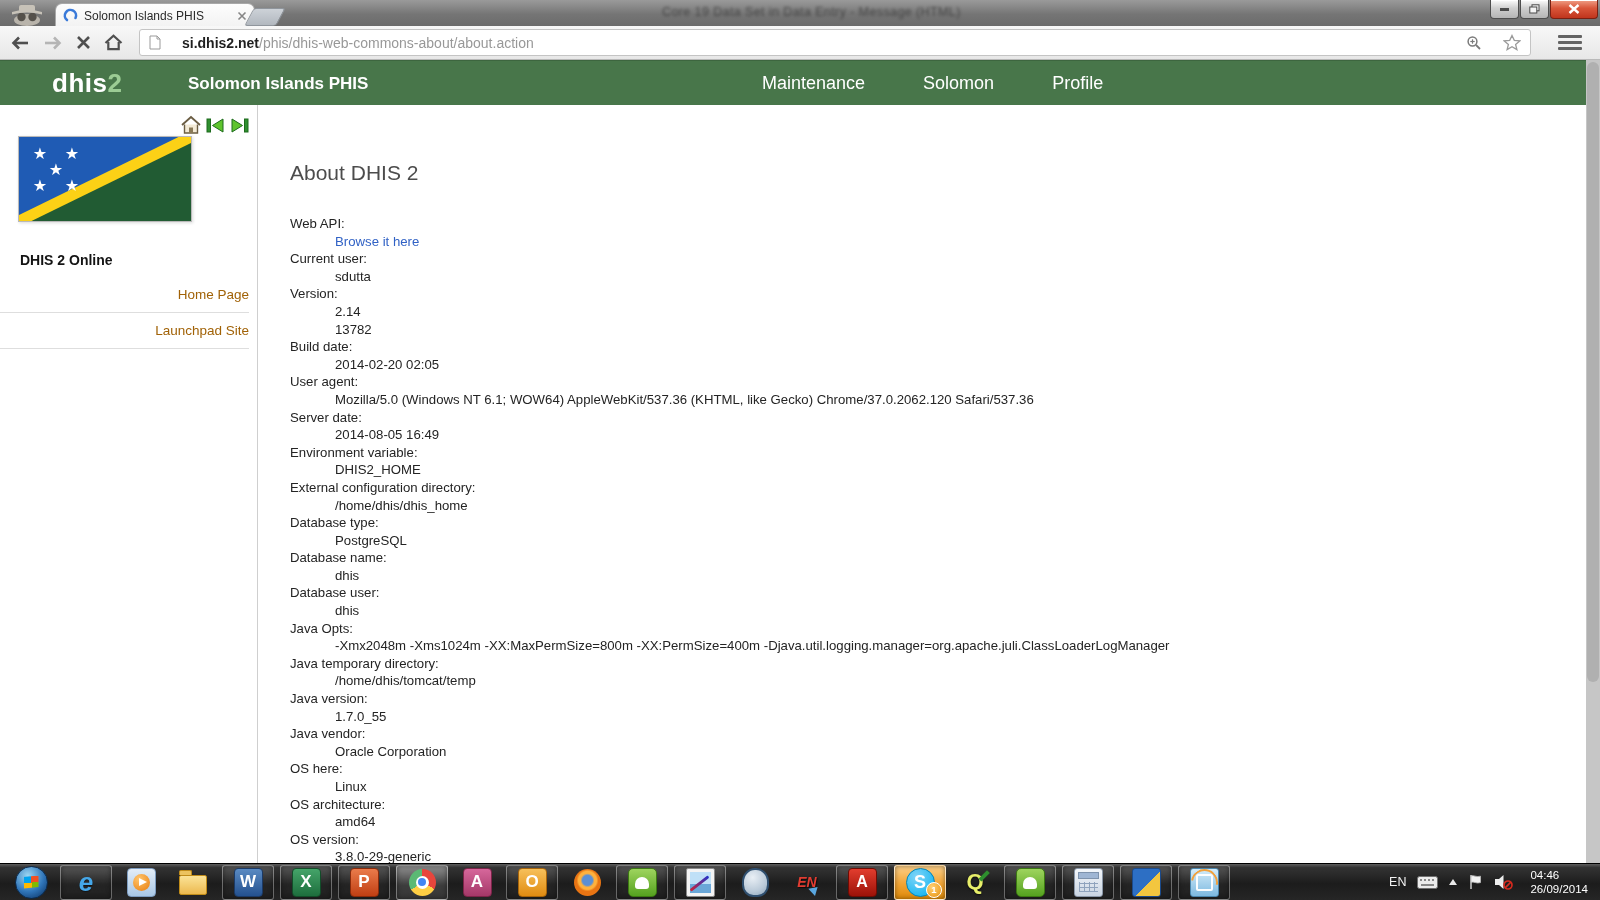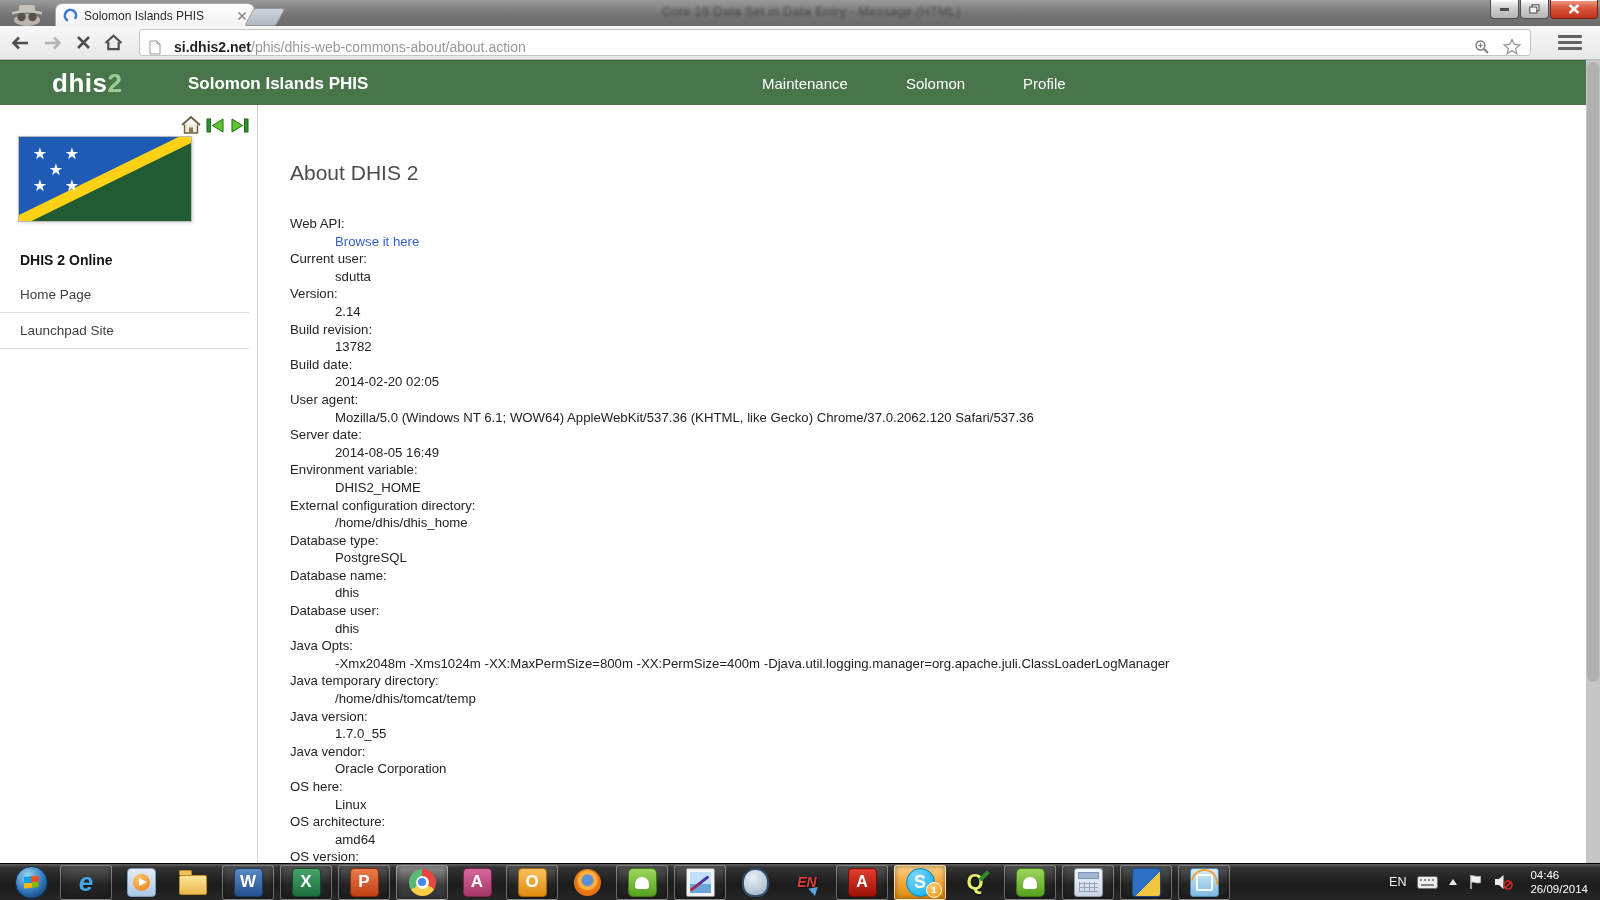--- a/index.html
+++ b/index.html
@@ -27,43 +27,43 @@
   .tab-close{display:flex;align-items:center;cursor:pointer;}
   .newtab{position:absolute;left:249px;top:8px;width:30px;height:16px;background:linear-gradient(#cdd2d8,#b2b8bf);
     transform:skewX(-28deg);border-radius:3px;border:1px solid #8f959c;cursor:pointer;}
 
   
   .toolbar{position:absolute;left:0;top:26px;width:1600px;height:34px;
     background:linear-gradient(#f8f8f8,#e7e7e7);border-bottom:1px solid #b9b9b9;
     display:flex;align-items:center;padding:0 0 0 10px;box-sizing:border-box;gap:13px;}
   .tool-ic{display:flex;align-items:center;justify-content:center;cursor:pointer;}
   .urlbox{flex:1;height:25px;margin-left:3px;margin-right:14px;background:#fff;border:1px solid #c4c4c4;
-    border-radius:3px;display:flex;align-items:flex-end;padding:0 9px;gap:13px;cursor:text;}
+    border-radius:3px;display:flex;align-items:center;padding:0 9px;gap:21px;cursor:text;}
   .url-text{font-size:14px;white-space:nowrap;overflow:hidden;flex:1;}
   .url-host{color:#1f1f1f;}
   .url-path{color:#989898;}
   .menu-btn{width:24px;display:flex;flex-direction:column;gap:3px;margin-right:18px;cursor:pointer;}
   .menu-btn span{display:block;height:3px;background:#636363;border-radius:1px;}
 
   
   .dhis-header{position:absolute;left:0;top:60px;width:1586px;height:45px;background:#48764a;border-top:1px solid #3d663f;box-sizing:border-box;}
   .logo{position:absolute;left:52px;top:0;height:45px;line-height:44px;font-size:26px;font-weight:bold;color:#fff;letter-spacing:.5px;}
   .logo b{color:#9ccc94;font-weight:bold;}
   .site-title{position:absolute;left:188px;top:0;height:45px;line-height:45px;font-size:17px;font-weight:bold;color:#fff;}
   .top-nav{position:absolute;left:762px;top:0;height:45px;display:flex;align-items:center;gap:58px;}
-  .nav-item{font-size:15px;color:#fff;cursor:pointer;white-space:nowrap;}
+  .nav-item{font-size:18px;color:#fff;cursor:pointer;white-space:nowrap;}
 
   
   .sidebar{position:absolute;left:0;top:105px;width:258px;height:758px;background:#fff;border-right:1px solid #cfcfcf;box-sizing:border-box;}
   .side-nav-icons{position:absolute;top:10px;right:7px;display:flex;gap:3px;align-items:center;}
   .side-nav-icons > span{cursor:pointer;display:flex;}
   .flag{position:absolute;left:18px;top:31px;width:172px;height:84px;border:1px solid #b9b9b9;box-shadow:1px 1px 3px rgba(0,0,0,.15);}
   .side-title{position:absolute;left:20px;top:147px;font-size:14px;font-weight:bold;color:#141414;}
   .side-links{position:absolute;left:0;right:8px;top:172px;}
-  .side-link{padding:10px 0 10px 20px;font-size:13.5px;color:#404040;border-bottom:1px solid #dedede;cursor:pointer;}
+  .side-link{padding:10px 0 10px 20px;font-size:13.5px;color:#a16207;border-bottom:1px solid #dedede;cursor:pointer;text-align:right;}
 
   
   .content{position:absolute;left:259px;top:105px;width:1326px;height:758px;background:#fff;
     padding:21px 0 0 31px;box-sizing:border-box;overflow:hidden;margin-top:35px;}
   .page-heading{font-size:21px;font-weight:normal;color:#4c4c4c;margin:0 0 30px 0;}
   .kv-label{font-size:13.2px;color:#242424;line-height:17.6px;white-space:nowrap;}
   .kv-value{font-size:13.2px;color:#242424;line-height:17.6px;padding-left:45px;white-space:nowrap;}
   .kv-value a{color:#3162c5;text-decoration:none;cursor:pointer;}
 
   
@@ -302,21 +302,20 @@
 
   <div class="content">
     <h1 class="page-heading">About DHIS 2</h1>
     <div class="kv-list">
         <div class="kv-label">Web API:</div>
         <div class="kv-value"><a href="#">Browse it here</a></div>
         <div class="kv-label">Current user:</div>
         <div class="kv-value">sdutta</div>
         <div class="kv-label">Version:</div>
         <div class="kv-value">2.14</div>
-        <div class="kv-label">Build revision:</div>
         <div class="kv-value">13782</div>
         <div class="kv-label">Build date:</div>
         <div class="kv-value">2014-02-20 02:05</div>
         <div class="kv-label">User agent:</div>
         <div class="kv-value">Mozilla/5.0 (Windows NT 6.1; WOW64) AppleWebKit/537.36 (KHTML, like Gecko) Chrome/37.0.2062.120 Safari/537.36</div>
         <div class="kv-label">Server date:</div>
         <div class="kv-value">2014-08-05 16:49</div>
         <div class="kv-label">Environment variable:</div>
         <div class="kv-value">DHIS2_HOME</div>
         <div class="kv-label">External configuration directory:</div>

